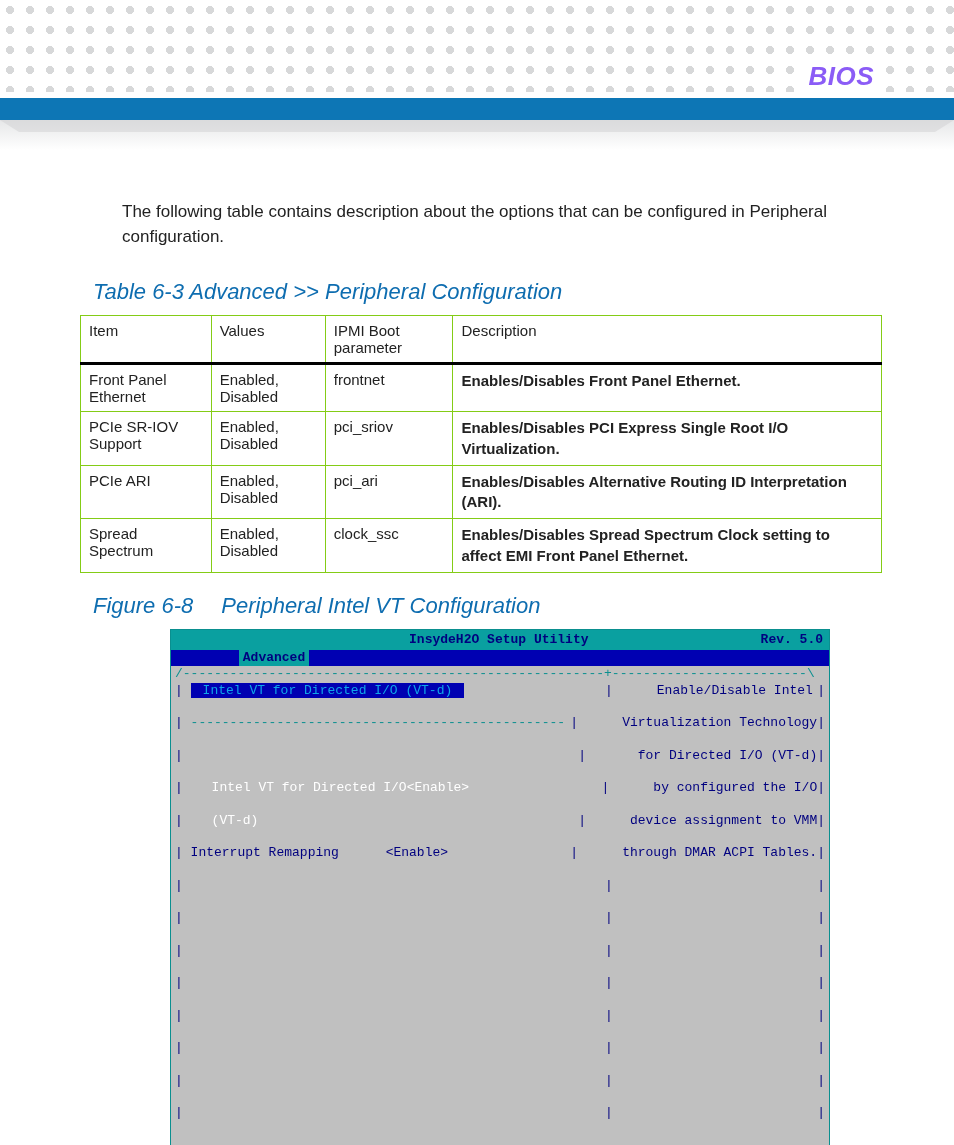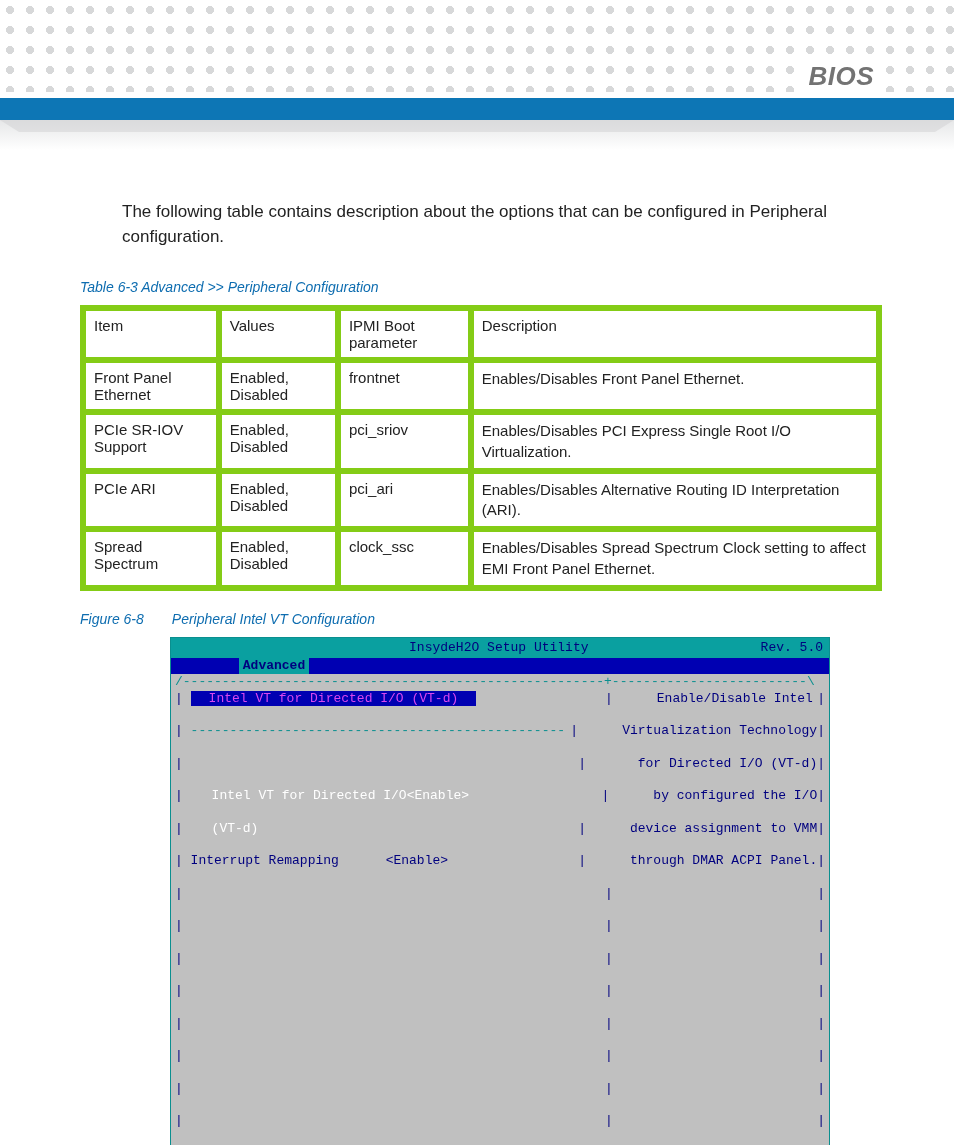--- a/index.html
+++ b/index.html
@@ -20,21 +20,21 @@
     position: relative;
   }
   .dotgrid .bios {
     position: absolute;
     right: 70px;
     bottom: 0;
     padding: 0 10px;
     background: #fff;
     font-weight: 700;
     font-style: italic;
-    color: #737373;
+    color: #8b5cf6;
     font-size: 26px;
     letter-spacing: 0.5px;
   }
 
   .bluebar { height: 22px; background: #0d76b5; margin-top: 6px; }
   .slash {
     height: 30px;
     background: linear-gradient(to bottom, #e6e7e8, #fff);
     position: relative;
   }
@@ -52,55 +52,55 @@
 
   .intro {
     margin: 30px 0 30px 42px;
     font-size: 17px;
     line-height: 1.45;
   }
 
   .caption {
     color: #0e6db0;
     font-style: italic;
-    font-size: 14px;
-    margin: 20px 0 10px 0;
+    font-size: 22px;
+    margin: 20px 0 10px 13px;
   }
   .figcap .gap { display: inline-block; width: 28px; }
 
   table.cfg {
     width: 100%;
     border-collapse: collapse;
     font-size: 15px;
   }
   table.cfg th, table.cfg td {
-    border: 6px solid #84cc16;
+    border: 1px solid #84cc16;
     padding: 6px 8px;
     text-align: left;
     vertical-align: top;
     font-weight: normal;
   }
   table.cfg thead th { border-bottom: 3px solid #000; }
-  table.cfg td.desc { line-height: 1.35; }
+  table.cfg td.desc { line-height: 1.35; font-weight: bold; }
 
   
   .term {
     margin: 10px 0 0 90px;
     width: 660px;
     font-family: "Courier New", monospace;
     font-size: 13px;
     line-height: 1.25;
     border: 1px solid #0a8f8f;
   }
   .term-title {
     background: #0aa0a0;
     color: #00007f;
     padding: 2px 6px;
     display: flex;
-    font-weight: normal;
+    font-weight: bold;
   }
   .term-title .mid { flex: 1; text-align: center; }
   .term-tabs {
     background: #0000b2;
     color: #0000b2;
     padding: 0 0 0 60px;
   }
   .term-tabs .tab {
     background: #0aa0a0;
     color: #00007f;
@@ -111,21 +111,21 @@
     background: #c0c0c0;
     color: #00007f;
     padding: 0 4px;
     white-space: pre;
     overflow: hidden;
   }
   .term-body .row { display: flex; }
   .term-body .left { width: 430px; }
   .term-body .right { flex: 1; padding-left: 44px; }
   .term-body .bar { color: #00007f; }
-  .term-body .hl { background: #0000b2; color: #d946ef; padding: 0 18px; }
+  .term-body .hl { background: #0000b2; color: #0ea5e9; padding: 0 12px; }
   .term-body .white { color: #fff; margin-left: 21px; }
   .term-body .teal { color: #0a8f8f; }
 </style>
 </head>
 <body>
 
 <div class="page">
   <div class="dotgrid">
     <span class="bios">BIOS</span>
   </div>
@@ -184,21 +184,21 @@
         <span class="mid">InsydeH2O Setup Utility</span>
         <span>Rev. 5.0</span>
       </div>
       <div class="term-tabs">.<span class="tab">Advanced</span></div>
       <div class="term-body"><span class="teal">/------------------------------------------------------+-------------------------\</span>
 <div class="row"><span class="left"><span class="bar">| </span><span class="hl">Intel VT for Directed I/O (VT-d)</span></span><span class="bar">|</span><span class="right">Enable/Disable Intel</span><span class="bar">|</span></div>
 <div class="row"><span class="left"><span class="bar">| </span><span class="teal">------------------------------------------------</span></span><span class="bar">|</span><span class="right">Virtualization Technology</span><span class="bar">|</span></div>
 <div class="row"><span class="left"><span class="bar">| </span></span><span class="bar">|</span><span class="right"> for Directed I/O (VT-d)</span><span class="bar">|</span></div>
 <div class="row"><span class="left"><span class="bar">| </span><span class="white"><span>Intel VT for Directed I/O</span><span>&lt;Enable&gt;</span></span></span><span class="bar">|</span><span class="right">by configured the I/O</span><span class="bar">|</span></div>
 <div class="row"><span class="left"><span class="bar">| </span><span class="white">(VT-d)</span></span><span class="bar">|</span><span class="right">device assignment to VMM</span><span class="bar">|</span></div>
-<div class="row"><span class="left"><span class="bar">| </span><span>Interrupt Remapping</span>      <span>&lt;Enable&gt;</span></span><span class="bar">|</span><span class="right">through DMAR ACPI Panel.</span><span class="bar">|</span></div>
+<div class="row"><span class="left"><span class="bar">| </span><span>Interrupt Remapping</span>      <span>&lt;Enable&gt;</span></span><span class="bar">|</span><span class="right">through DMAR ACPI Tables.</span><span class="bar">|</span></div>
 <div class="row"><span class="left"><span class="bar">|</span></span><span class="bar">|</span><span class="right"> </span><span class="bar">|</span></div>
 <div class="row"><span class="left"><span class="bar">|</span></span><span class="bar">|</span><span class="right"> </span><span class="bar">|</span></div>
 <div class="row"><span class="left"><span class="bar">|</span></span><span class="bar">|</span><span class="right"> </span><span class="bar">|</span></div>
 <div class="row"><span class="left"><span class="bar">|</span></span><span class="bar">|</span><span class="right"> </span><span class="bar">|</span></div>
 <div class="row"><span class="left"><span class="bar">|</span></span><span class="bar">|</span><span class="right"> </span><span class="bar">|</span></div>
 <div class="row"><span class="left"><span class="bar">|</span></span><span class="bar">|</span><span class="right"> </span><span class="bar">|</span></div>
 <div class="row"><span class="left"><span class="bar">|</span></span><span class="bar">|</span><span class="right"> </span><span class="bar">|</span></div>
 <div class="row"><span class="left"><span class="bar">|</span></span><span class="bar">|</span><span class="right"> </span><span class="bar">|</span></div>
 
 

